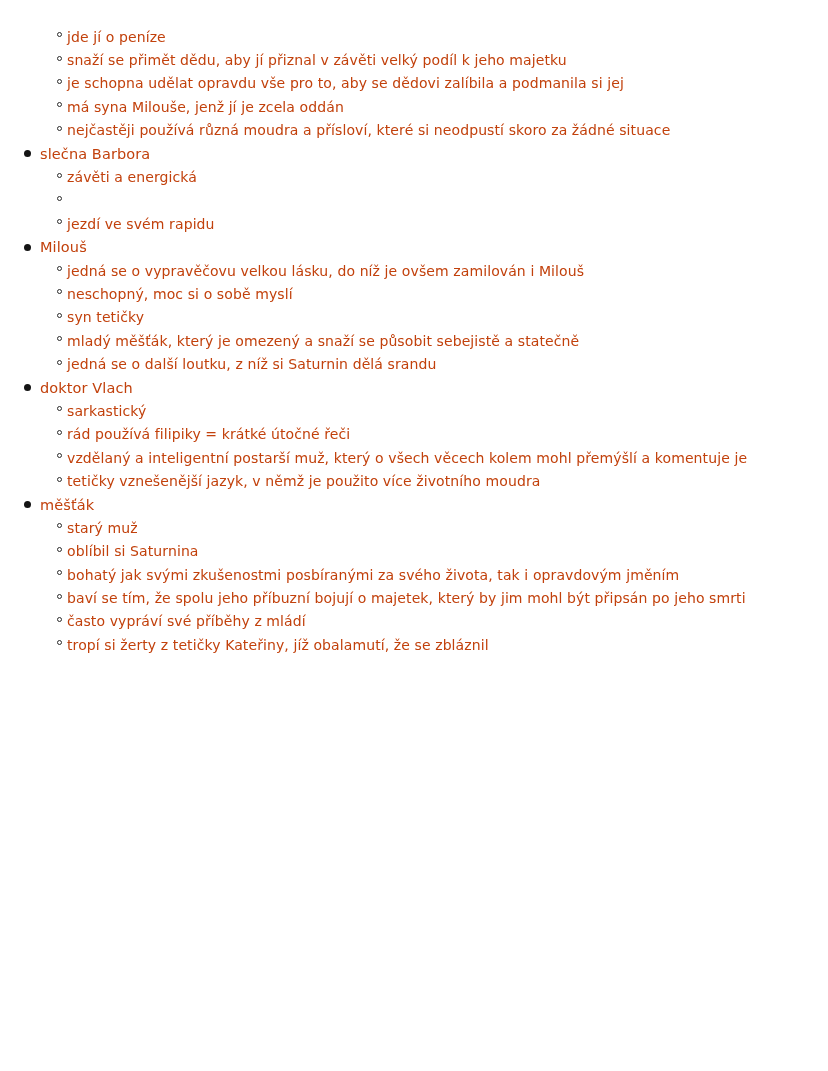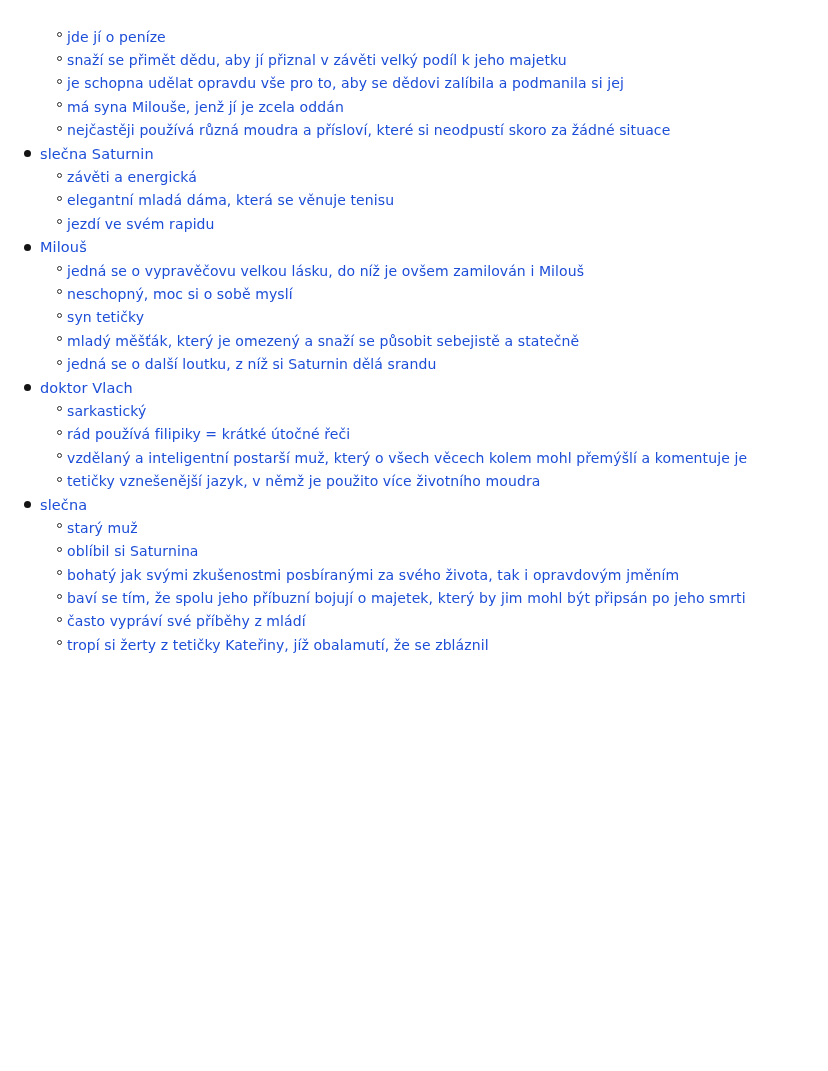--- a/index.html
+++ b/index.html
@@ -19,21 +19,21 @@
     width: 828px;
     height: 1071px;
     background: #ffffff;
     padding-top: 25px;
   }
   .line {
     display: flex;
     align-items: center;
     height: 23.4px;
     font-size: 14px;
-    color: #1d4ed8;
+    color: #c2410c;
     white-space: nowrap;
   }
   .line .txt {
     letter-spacing: 0.1px;
   }
   .l1 {
     padding-left: 24px;
     font-size: 14.5px;
   }
   .l2 {
@@ -77,29 +77,28 @@
       <div class="line l2">
         <span class="bullet-hollow"></span>
         <span class="txt">má syna Milouše, jenž jí je zcela oddán</span>
       </div>
       <div class="line l2">
         <span class="bullet-hollow"></span>
         <span class="txt">nejčastěji používá různá moudra a přísloví, které si neodpustí skoro za žádné situace</span>
       </div>
       <div class="line l1">
         <span class="bullet-filled"></span>
-        <span class="txt">slečna Saturnin</span>
+        <span class="txt">slečna Barbora</span>
       </div>
       <div class="line l2">
         <span class="bullet-hollow"></span>
         <span class="txt">závěti a energická</span>
       </div>
       <div class="line l2">
         <span class="bullet-hollow"></span>
-        <span class="txt">elegantní mladá dáma, která se věnuje tenisu</span>
       </div>
       <div class="line l2">
         <span class="bullet-hollow"></span>
         <span class="txt">jezdí ve svém rapidu</span>
       </div>
       <div class="line l1">
         <span class="bullet-filled"></span>
         <span class="txt">Milouš</span>
       </div>
       <div class="line l2">
@@ -137,21 +136,21 @@
       <div class="line l2">
         <span class="bullet-hollow"></span>
         <span class="txt">vzdělaný a inteligentní postarší muž, který o všech věcech kolem mohl přemýšlí a komentuje je</span>
       </div>
       <div class="line l2">
         <span class="bullet-hollow"></span>
         <span class="txt">tetičky vznešenější jazyk, v němž je použito více životního moudra</span>
       </div>
       <div class="line l1">
         <span class="bullet-filled"></span>
-        <span class="txt">slečna</span>
+        <span class="txt">měšťák</span>
       </div>
       <div class="line l2">
         <span class="bullet-hollow"></span>
         <span class="txt">starý muž</span>
       </div>
       <div class="line l2">
         <span class="bullet-hollow"></span>
         <span class="txt">oblíbil si Saturnina</span>
       </div>
       <div class="line l2">

